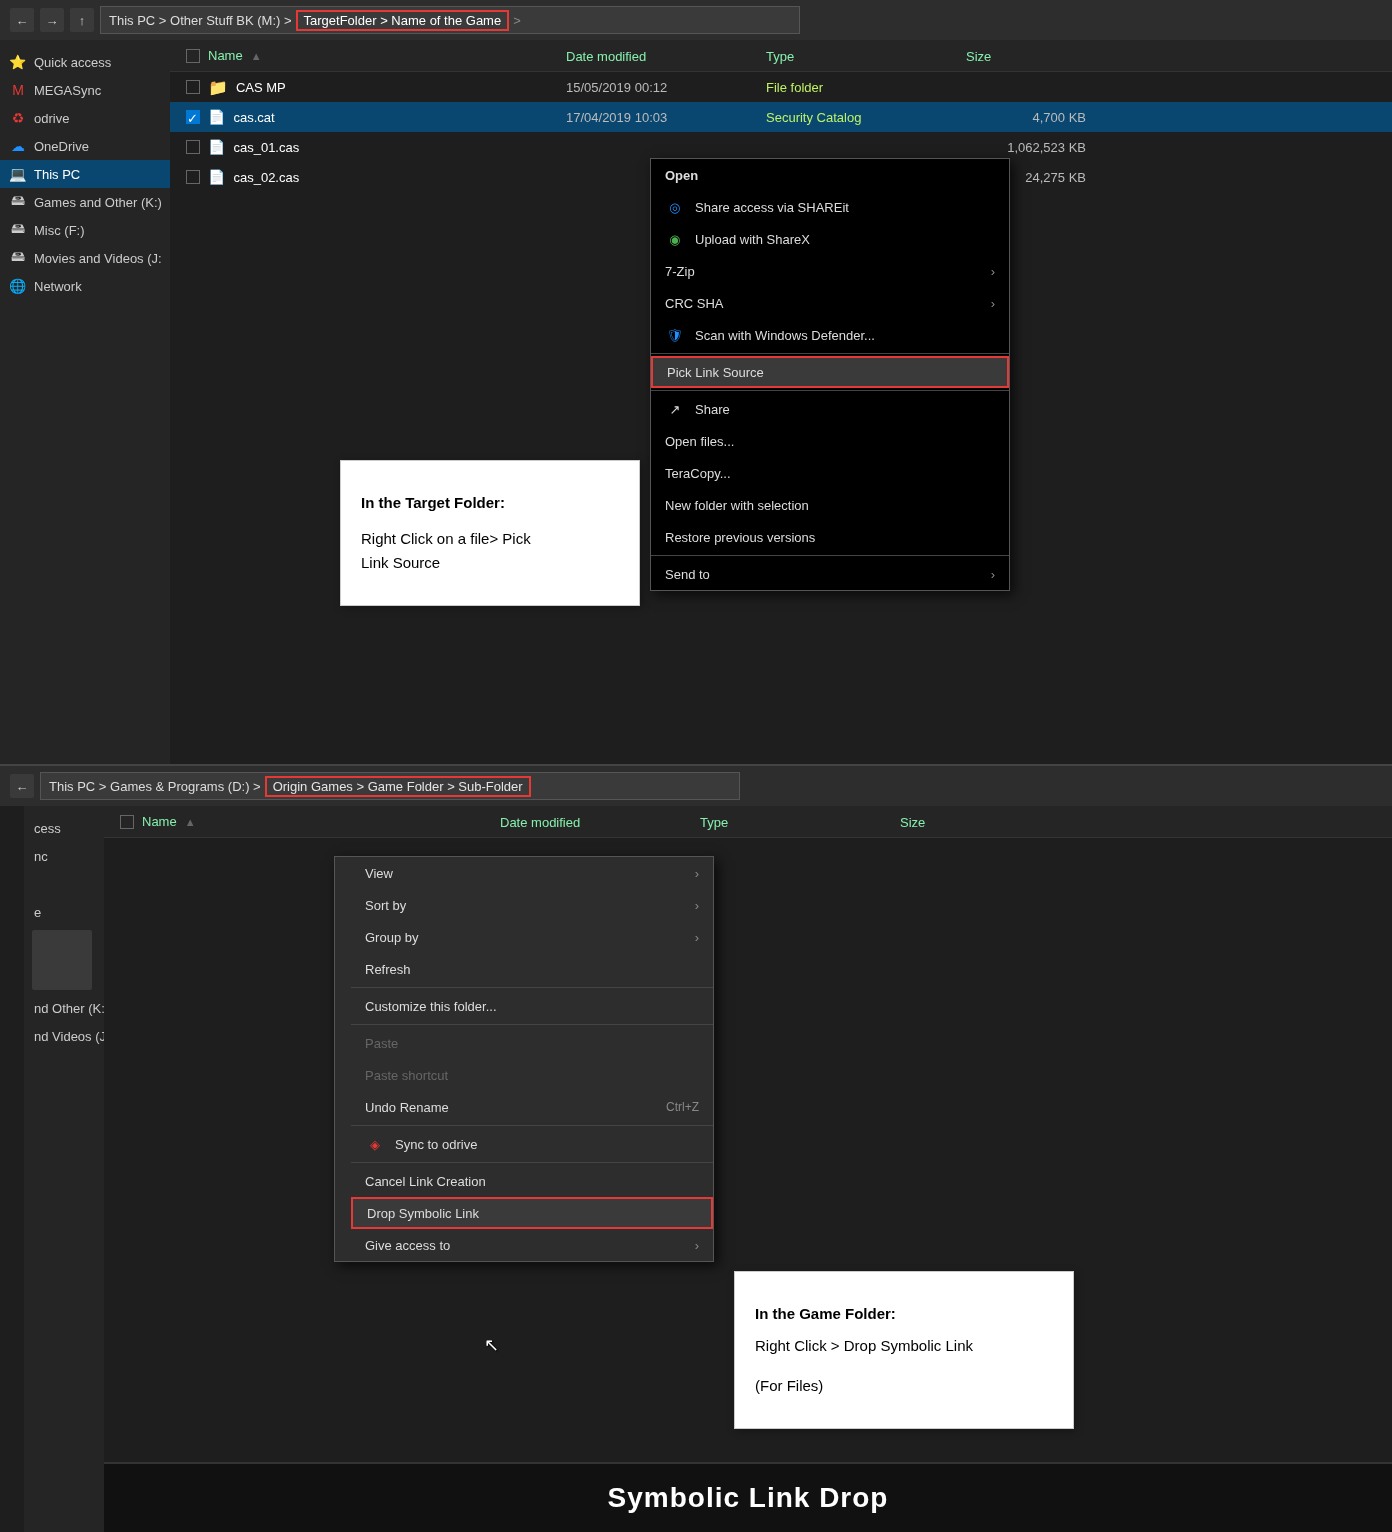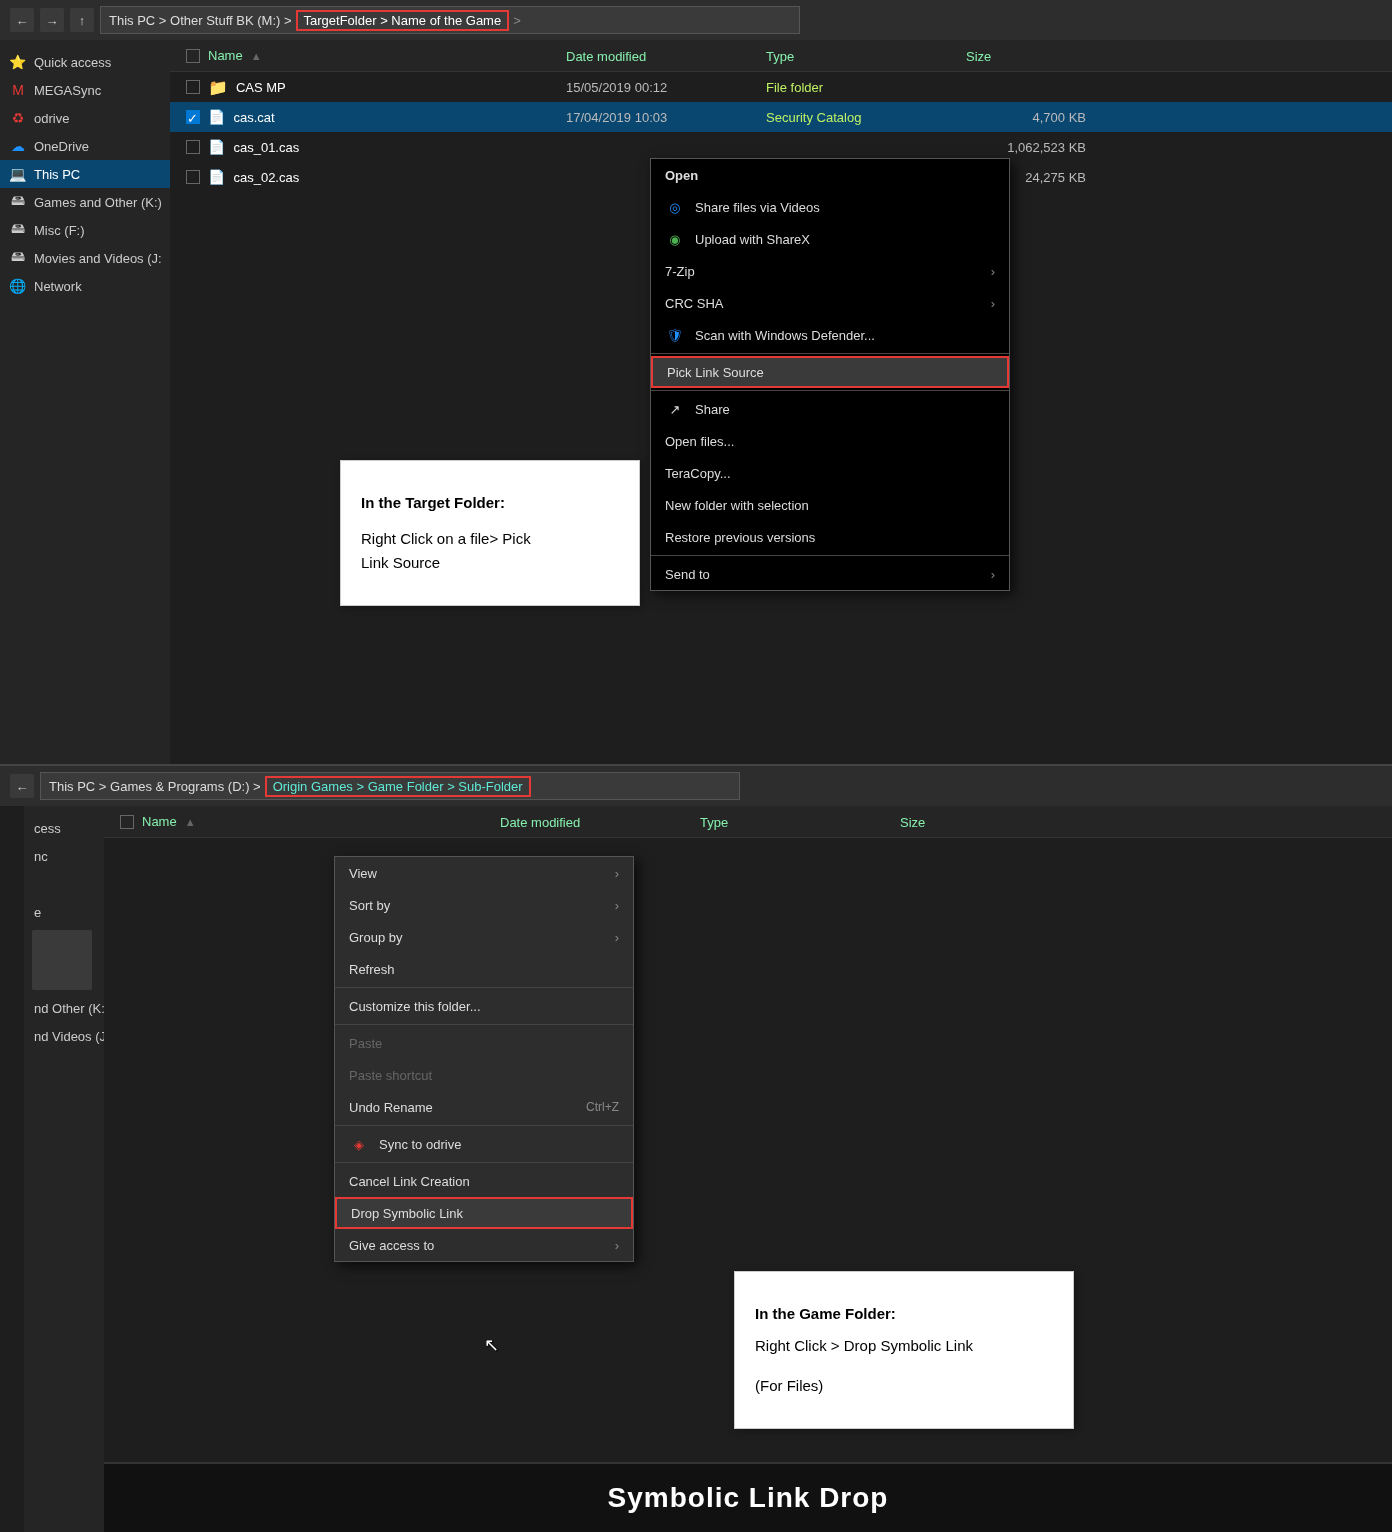--- a/index.html
+++ b/index.html
@@ -187,31 +187,32 @@
       padding: 0 8px;
       gap: 4px;
       color: #ddd;
       font-size: 13px;
       flex: 1;
       max-width: 700px;
     }
     .addr-path2 .highlighted2 {
       border: 2px solid #e53935;
       padding: 1px 6px;
-      color: #5eead4;
+      color: #e5e5e5;
     }
 
     
     .context-menu2 {
       position: absolute;
       background: #2d2d2d;
       border: 1px solid #555;
-      width: 300px;
+      width: 380px;
       z-index: 10;
       box-shadow: 4px 4px 12px rgba(0,0,0,0.7);
+      padding-left: 16px;
     }
     .cm2-item {
       display: flex; align-items: center;
       height: 32px;
       padding: 0 14px;
       gap: 10px;
       cursor: pointer;
       font-size: 13px;
       color: #ddd;
     }
@@ -356,21 +357,21 @@
         <div class="file-row-type"></div>
         <div class="file-row-size">24,275 KB</div>
       </div>
 
       <div class="context-menu" style="left:480px; top:118px;">
         <div class="cm-item" style="font-weight:bold;">
           <span class="cm-item-label">Open</span>
         </div>
         <div class="cm-item">
           <span class="cm-item-icon" style="color:#1e90ff;">◎</span>
-          <span class="cm-item-label">Share files via Videos</span>
+          <span class="cm-item-label">Share access via SHAREit</span>
         </div>
         <div class="cm-item">
           <span class="cm-item-icon" style="color:#4caf50;">◉</span>
           <span class="cm-item-label">Upload with ShareX</span>
         </div>
         <div class="cm-item">
           <span class="cm-item-label">7-Zip</span>
           <span class="cm-item-arrow">›</span>
         </div>
         <div class="cm-item">

